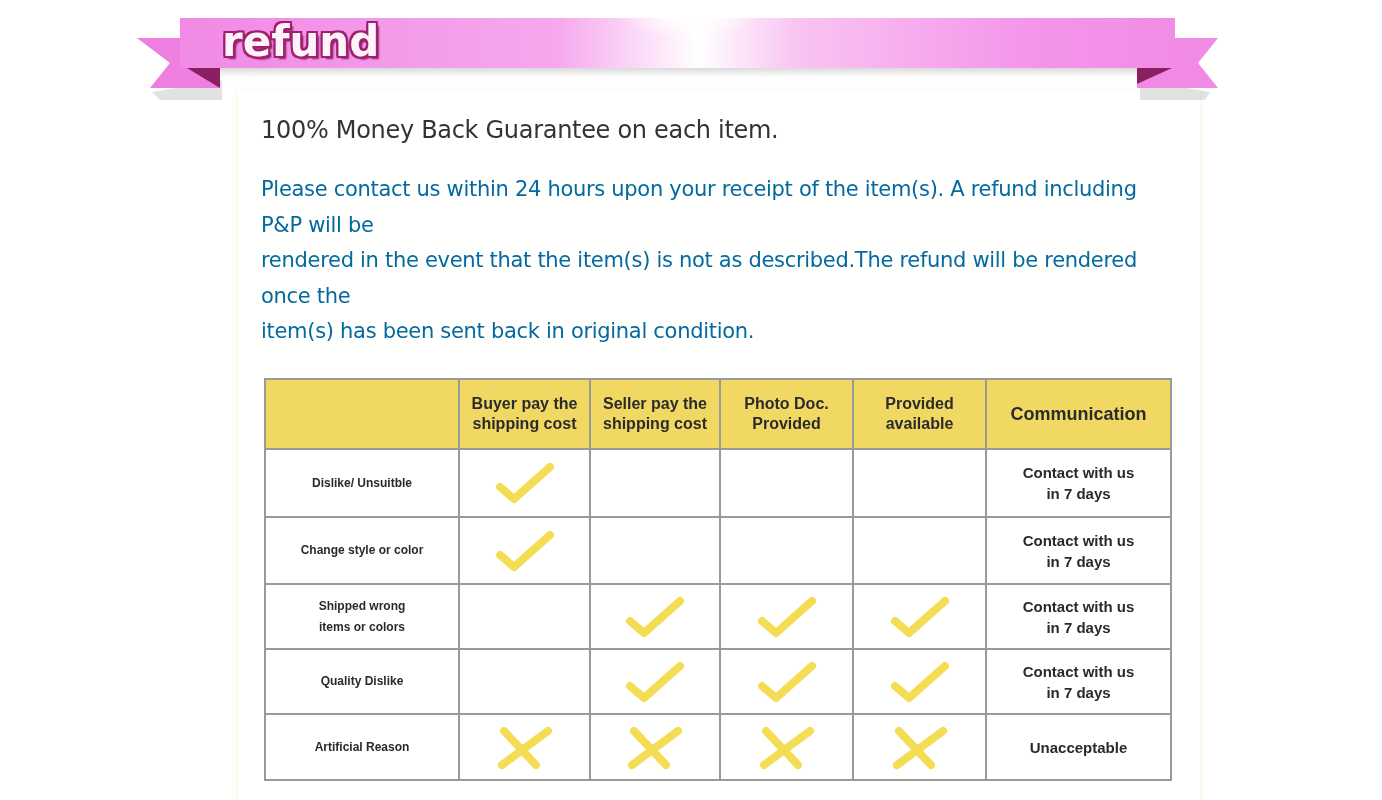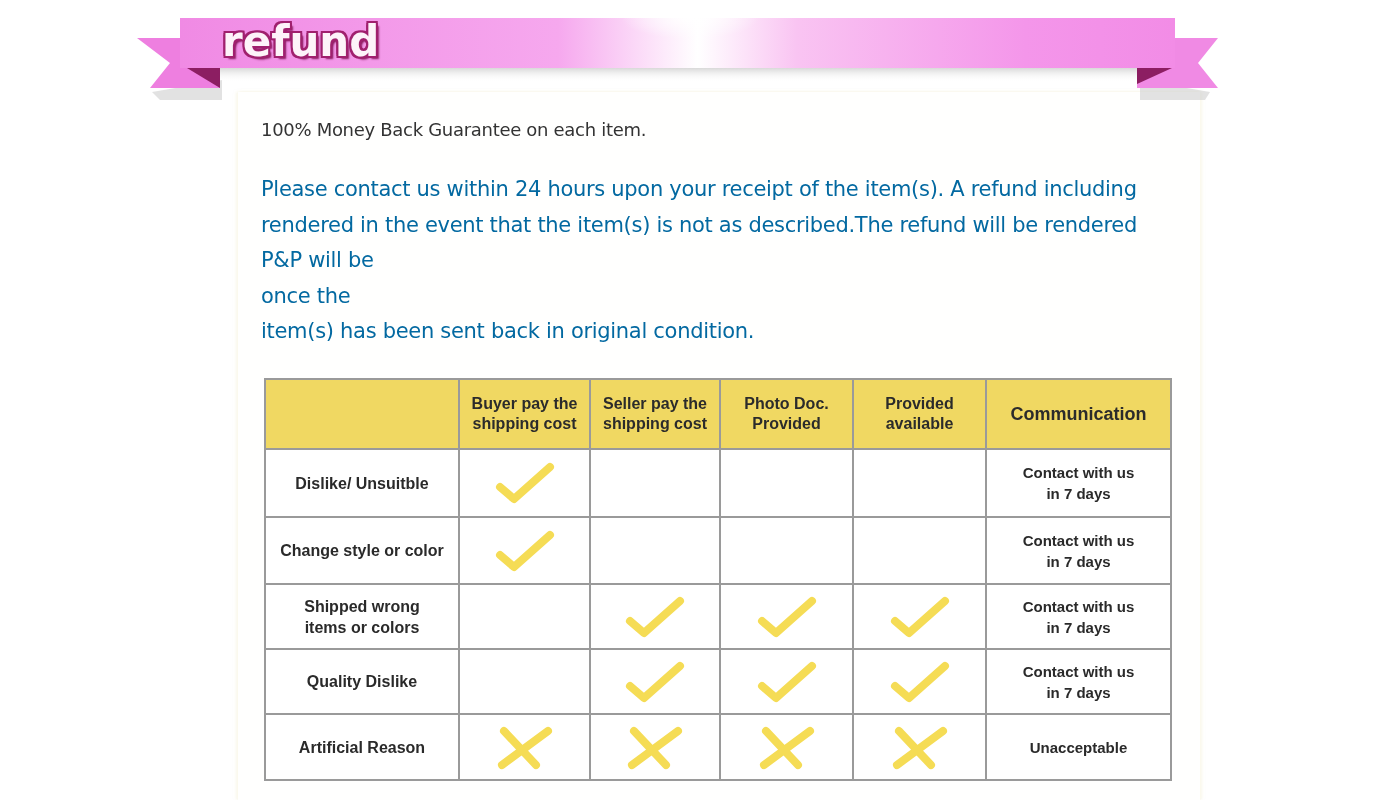--- a/index.html
+++ b/index.html
@@ -50,21 +50,21 @@
         -2px 2px 0 #a0206e, 2px 2px 0 #a0206e,
         0 -2px 0 #a0206e, 0 2px 0 #a0206e,
         -2px 0 0 #a0206e, 2px 0 0 #a0206e,
         3px 3px 2px #8a1a5e;
     }
     .intro {
       position: absolute;
       left: 261px;
       top: 112px;
       font-family: "DejaVu Sans", sans-serif;
-      font-size: 18px;
+      font-size: 24px;
       line-height: 36px;
       color: #333333;
       margin: 0;
       letter-spacing: -0.3px;
     }
     .para {
       position: absolute;
       left: 261px;
       top: 172px;
       width: 910px;
@@ -100,21 +100,21 @@
       line-height: 20px;
       height: 68px;
       color: #2b2b2b;
     }
     .policy-table thead th.comm { font-size: 18px; margin-left: 24px; }
     .policy-table tbody td {
       background: #ffffff;
       font-size: 16px;
       line-height: 21px;
     }
-    .policy-table tbody td.reason { font-size: 16px; margin-left: 13px; }
+    .policy-table tbody td.reason { font-size: 12px; margin-left: 13px; }
     .policy-table tbody td.comm-cell { font-size: 15px; }
     .row-1 td { height: 66px; }
     .row-2 td { height: 65px; }
     .row-3 td { height: 63px; }
     .row-4 td { height: 63px; }
     .row-5 td { height: 64px; }
 
     .mark {
       display: inline-block;
       width: 62px;
@@ -164,22 +164,22 @@
       <rect x="180" y="18" width="995" height="50" fill="url(#ribbonGrad)"></rect>
       <ellipse cx="690" cy="26" rx="70" ry="22" fill="url(#glow)"></ellipse>
     </svg>
     <div class="banner-title">refund</div>
   </div>
 
   <p class="intro">100% Money Back Guarantee on each item.</p>
 
   <div class="para">
     <span>Please contact us within 24 hours upon your receipt of the item(s). A refund including</span>
+    <span>P&amp;P will be</span>
     <span>rendered in the event that the item(s) is not as described.The refund will be rendered</span>
-    <span>P&amp;P will be</span>
     <span>once the</span>
     <span>item(s) has been sent back in original condition.</span>
   </div>
 
   <table class="policy-table">
     <colgroup>
       <col style="width:194px">
       <col style="width:131px">
       <col style="width:130px">
       <col style="width:133px">

